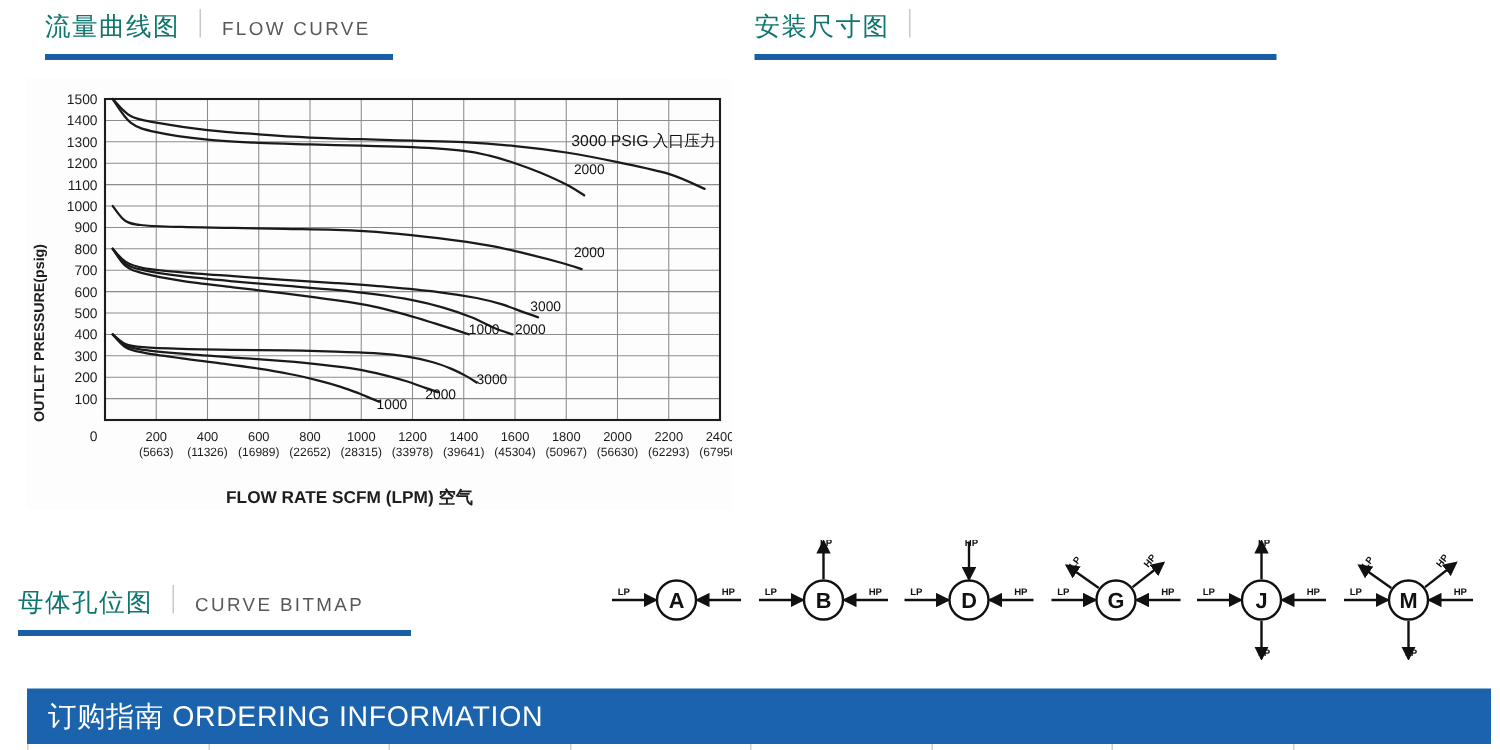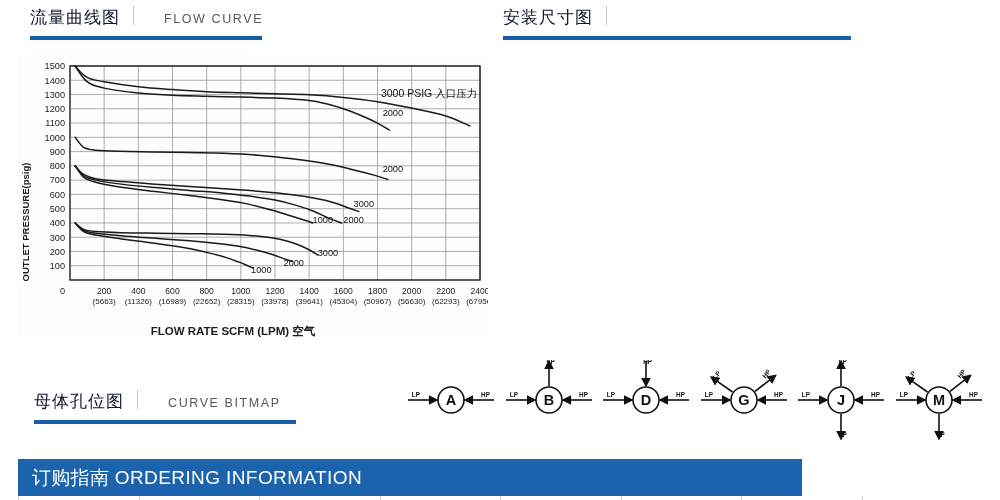--- a/index.html
+++ b/index.html
@@ -8,57 +8,57 @@
     background:#ffffff;
     font-family:"Liberation Sans","DejaVu Sans",sans-serif;
     color:#222;
     position:relative;
   }
 
   
   .sec-head{position:absolute;}
   .sec-head .row{display:flex;align-items:flex-end;gap:0;}
   .sec-head .cn{
-    font-size:17px;font-weight:400;color:#0f172a;letter-spacing:1px;
+    font-size:17px;font-weight:400;color:#0f766e;letter-spacing:1px;
     line-height:1;padding:0 13px 0 0;
   }
   .sec-head .sep{
     width:1px;background:#c8c8c8;height:19px;margin-bottom:1px;
   }
   .sec-head .en{
     font-size:12.5px;color:#58585a;letter-spacing:1.6px;
-    padding-left:14px;line-height:1;padding-bottom:1px;margin-left:16px;
+    padding-left:14px;line-height:1;padding-bottom:1px;
   }
   .sec-head .bar{height:4px;margin-top:10px;}
 
   #head-flow{left:30px;top:6px;}
   #head-flow .bar{width:232px;background:#1b5ea8;}
   #head-inst{left:503px;top:6px;text-align:right;}
   #head-inst .bar{width:348px;background:#1b5ea8;}
-  #head-matrix{left:34px;top:390px;}
+  #head-matrix{left:12px;top:390px;}
   #head-matrix .bar{width:262px;background:#1b5ea8;}
 
   
   #flow-chart{
     position:absolute;left:18px;top:52px;width:470px;height:288px;
     background:#fdfdfd;
   }
   #flow-chart svg{display:block;}
 
   
   #matrix-row{
     position:absolute;left:405px;top:360px;width:580px;height:80px;
     display:flex;align-items:center;justify-content:space-between;
   }
   .port-fig{width:92px;height:80px;}
   .port-fig svg{display:block;}
 
   
   #ordering-banner{
-    position:absolute;left:18px;top:459px;width:784px;height:37px;
+    position:absolute;left:18px;top:459px;width:976px;height:37px;
     background:#1b64ad;
     display:flex;align-items:center;
   }
   #ordering-banner .txt{
     color:#fff;font-size:19px;letter-spacing:.3px;padding-left:14px;
     font-weight:400;white-space:nowrap;
   }
   #ordering-banner .txt .en{letter-spacing:.4px;}
 
   

